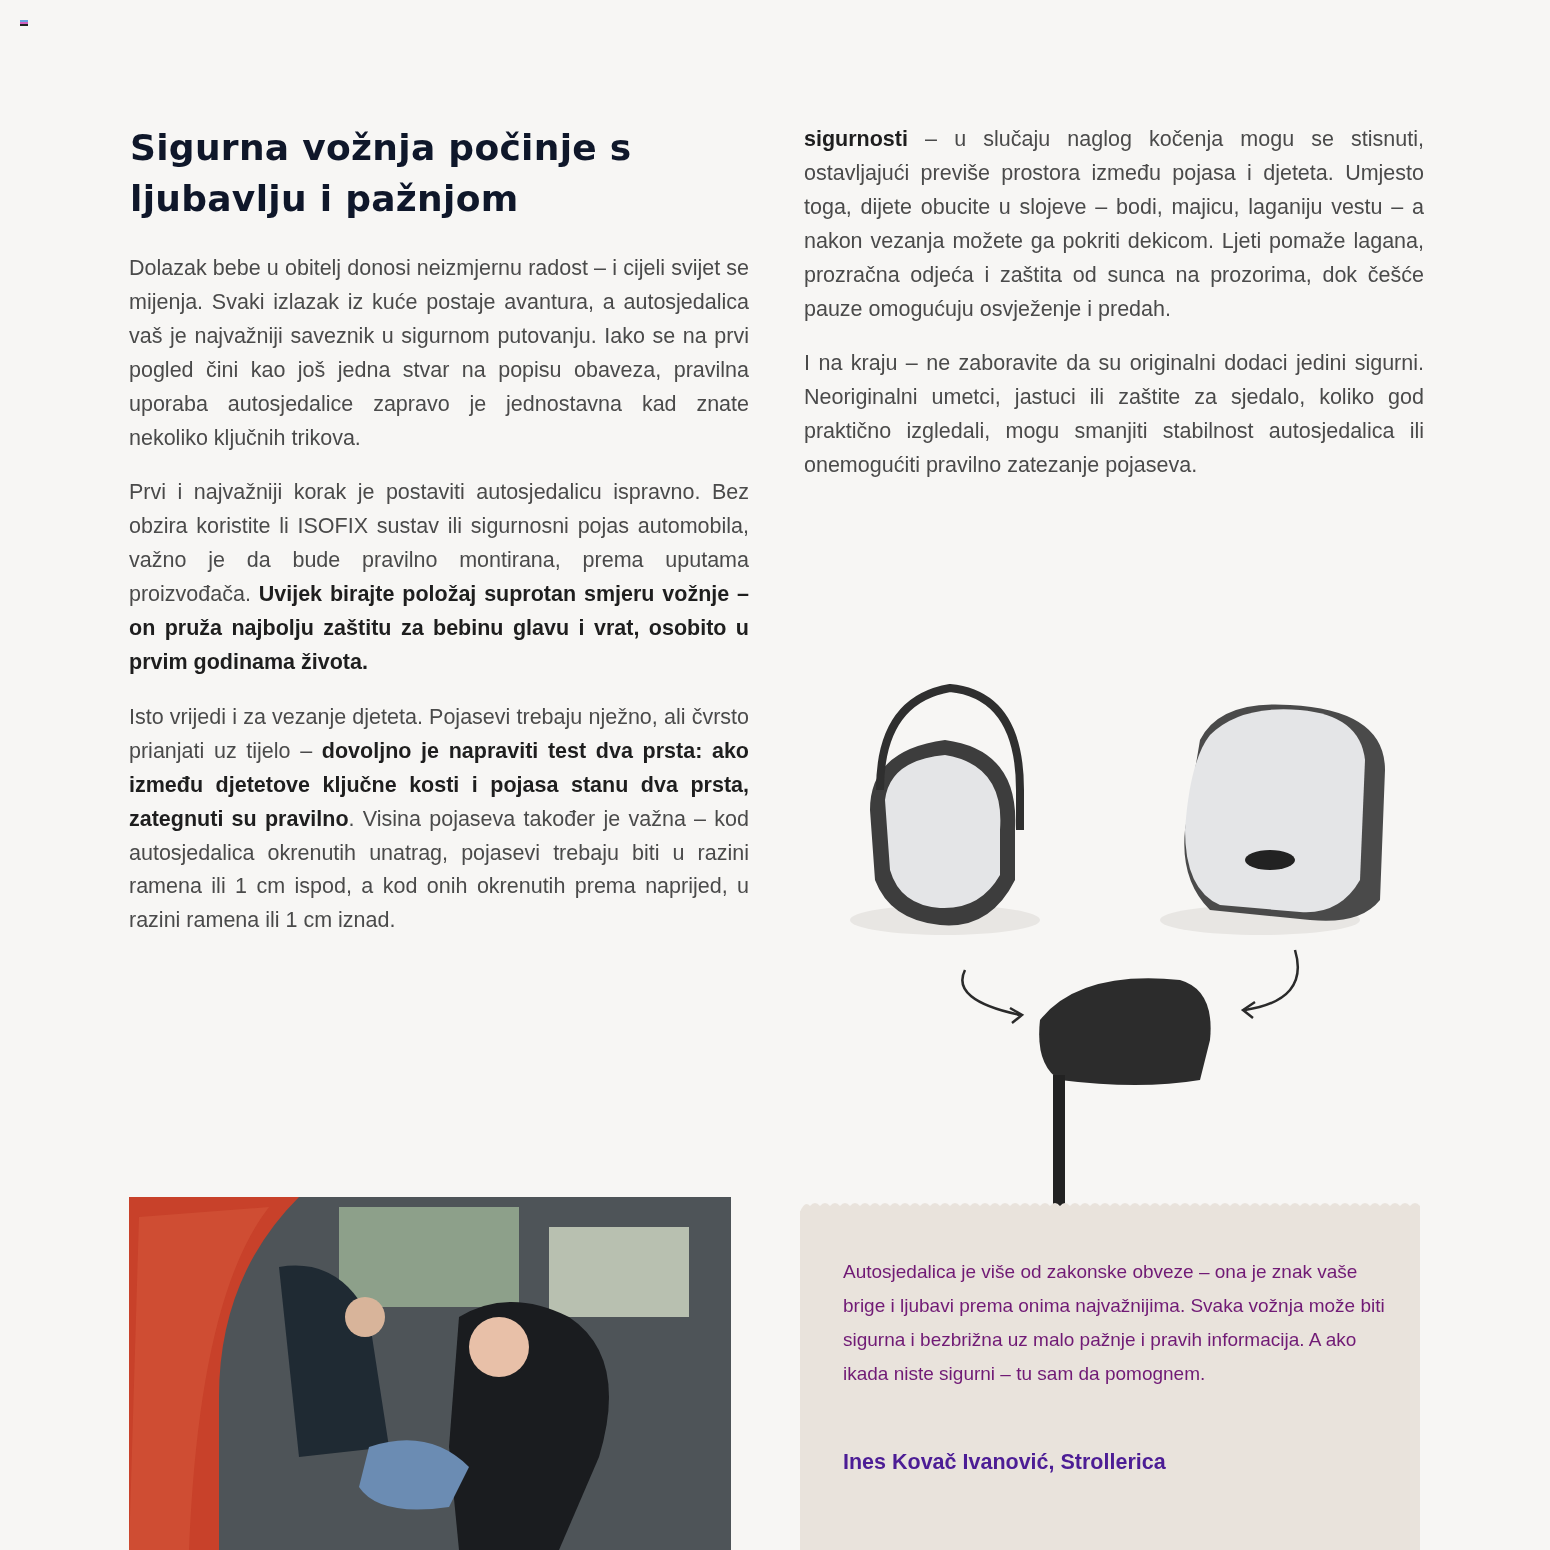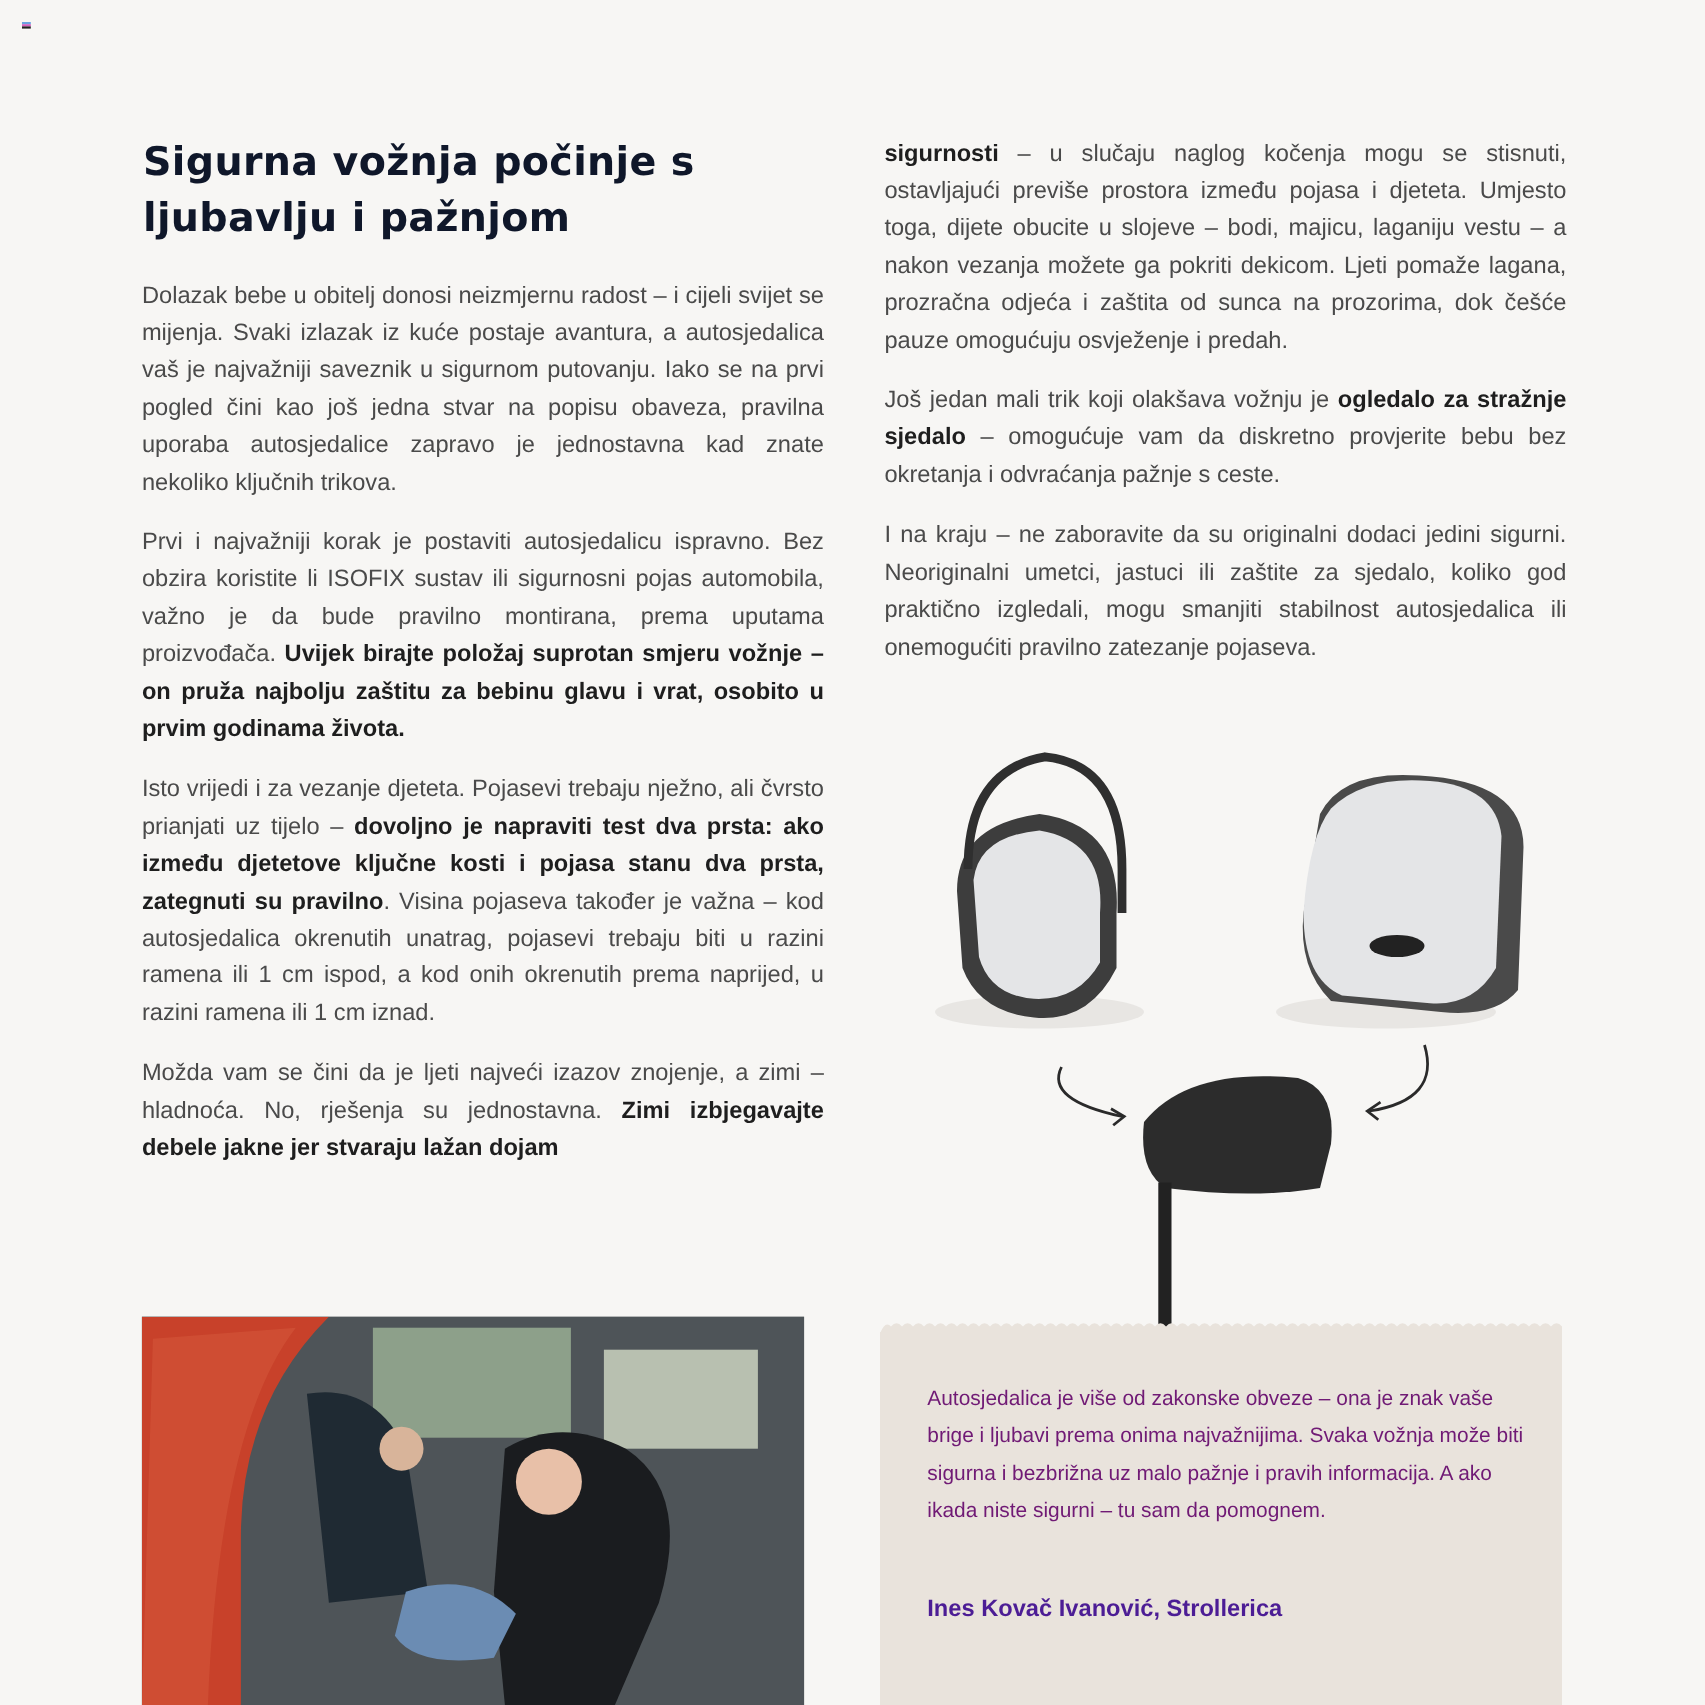--- a/index.html
+++ b/index.html
@@ -36,26 +36,24 @@
     <span style="background:#d060c0"></span>
     <span style="background:#222"></span>
 </div>
 
 <h1 class="title">Sigurna vožnja počinje s ljubavlju i pažnjom</h1>
 
 <div class="col left">
   <p>Dolazak bebe u obitelj donosi neizmjernu radost – i cijeli svijet se mijenja. Svaki izlazak iz kuće postaje avantura, a autosjedalica vaš je najvažniji saveznik u sigurnom putovanju. Iako se na prvi pogled čini kao još jedna stvar na popisu obaveza, pravilna uporaba autosjedalice zapravo je jednostavna kad znate nekoliko ključnih trikova.</p>
   <p><span>Prvi i najvažniji korak je postaviti autosjedalicu ispravno. Bez obzira koristite li ISOFIX sustav ili sigurnosni pojas automobila, važno je da bude pravilno montirana, prema uputama proizvođača. </span><b>Uvijek birajte položaj suprotan smjeru vožnje – on pruža najbolju zaštitu za bebinu glavu i vrat, osobito u prvim godinama života.</b></p>
   <p><span>Isto vrijedi i za vezanje djeteta. Pojasevi trebaju nježno, ali čvrsto prianjati uz tijelo – </span><b>dovoljno je napraviti test dva prsta: ako između djetetove ključne kosti i pojasa stanu dva prsta, zategnuti su pravilno</b><span>. Visina pojaseva također je važna – kod autosjedalica okrenutih unatrag, pojasevi trebaju biti u razini ramena ili 1 cm ispod, a kod onih okrenutih prema naprijed, u razini ramena ili 1 cm iznad.</span></p>
-  <p><span>Možda vam se čini da je ljeti najveći izazov znojenje, a zimi – hladnoća. No, rješenja su jednostavna. </span><b>Zimi izbjegavajte debele jakne jer stvaraju lažan dojam</b></p>
 </div>
 
 <div class="col right">
   <p><b>sigurnosti</b><span> – u slučaju naglog kočenja mogu se stisnuti, ostavljajući previše prostora između pojasa i djeteta. Umjesto toga, dijete obucite u slojeve – bodi, majicu, laganiju vestu – a nakon vezanja možete ga pokriti dekicom. Ljeti pomaže lagana, prozračna odjeća i zaštita od sunca na prozorima, dok češće pauze omogućuju osvježenje i predah.</span></p>
-  <p style="margin-top:10px"><span>Još jedan mali trik koji olakšava vožnju je </span><b>ogledalo za stražnje sjedalo</b><span> – omogućuje vam da diskretno provjerite bebu bez okretanja i odvraćanja pažnje s ceste.</span></p>
   <p style="margin-top:10px">I na kraju – ne zaboravite da su originalni dodaci jedini sigurni. Neoriginalni umetci, jastuci ili zaštite za sjedalo, koliko god praktično izgledali, mogu smanjiti stabilnost autosjedalica ili onemogućiti pravilno zatezanje pojaseva.</p>
 </div>
 
 <svg class="seats" viewBox="0 0 560 560">
   <ellipse cx="105" cy="240" rx="95" ry="15" fill="#e8e6e3"></ellipse>
   <path d="M30 130 Q30 70 105 60 Q180 70 175 150 L175 200 Q150 250 100 245 Q50 240 35 200 Z" fill="#3d3d3d"></path>
   <path d="M45 120 Q50 80 105 75 Q165 85 160 150 L160 195 Q140 230 100 228 Q60 225 50 190 Z" fill="#e4e5e7"></path>
   <path d="M40 110 Q40 20 110 8 Q180 15 180 110 L180 150" stroke="#2f2f2f" stroke-width="8" fill="none"></path>
   <ellipse cx="420" cy="240" rx="100" ry="15" fill="#e8e6e3"></ellipse>
   <path d="M360 60 Q380 20 450 25 Q545 30 545 90 L540 220 Q520 245 470 240 L370 230 Q340 200 345 150 Z" fill="#4a4a4a"></path>

